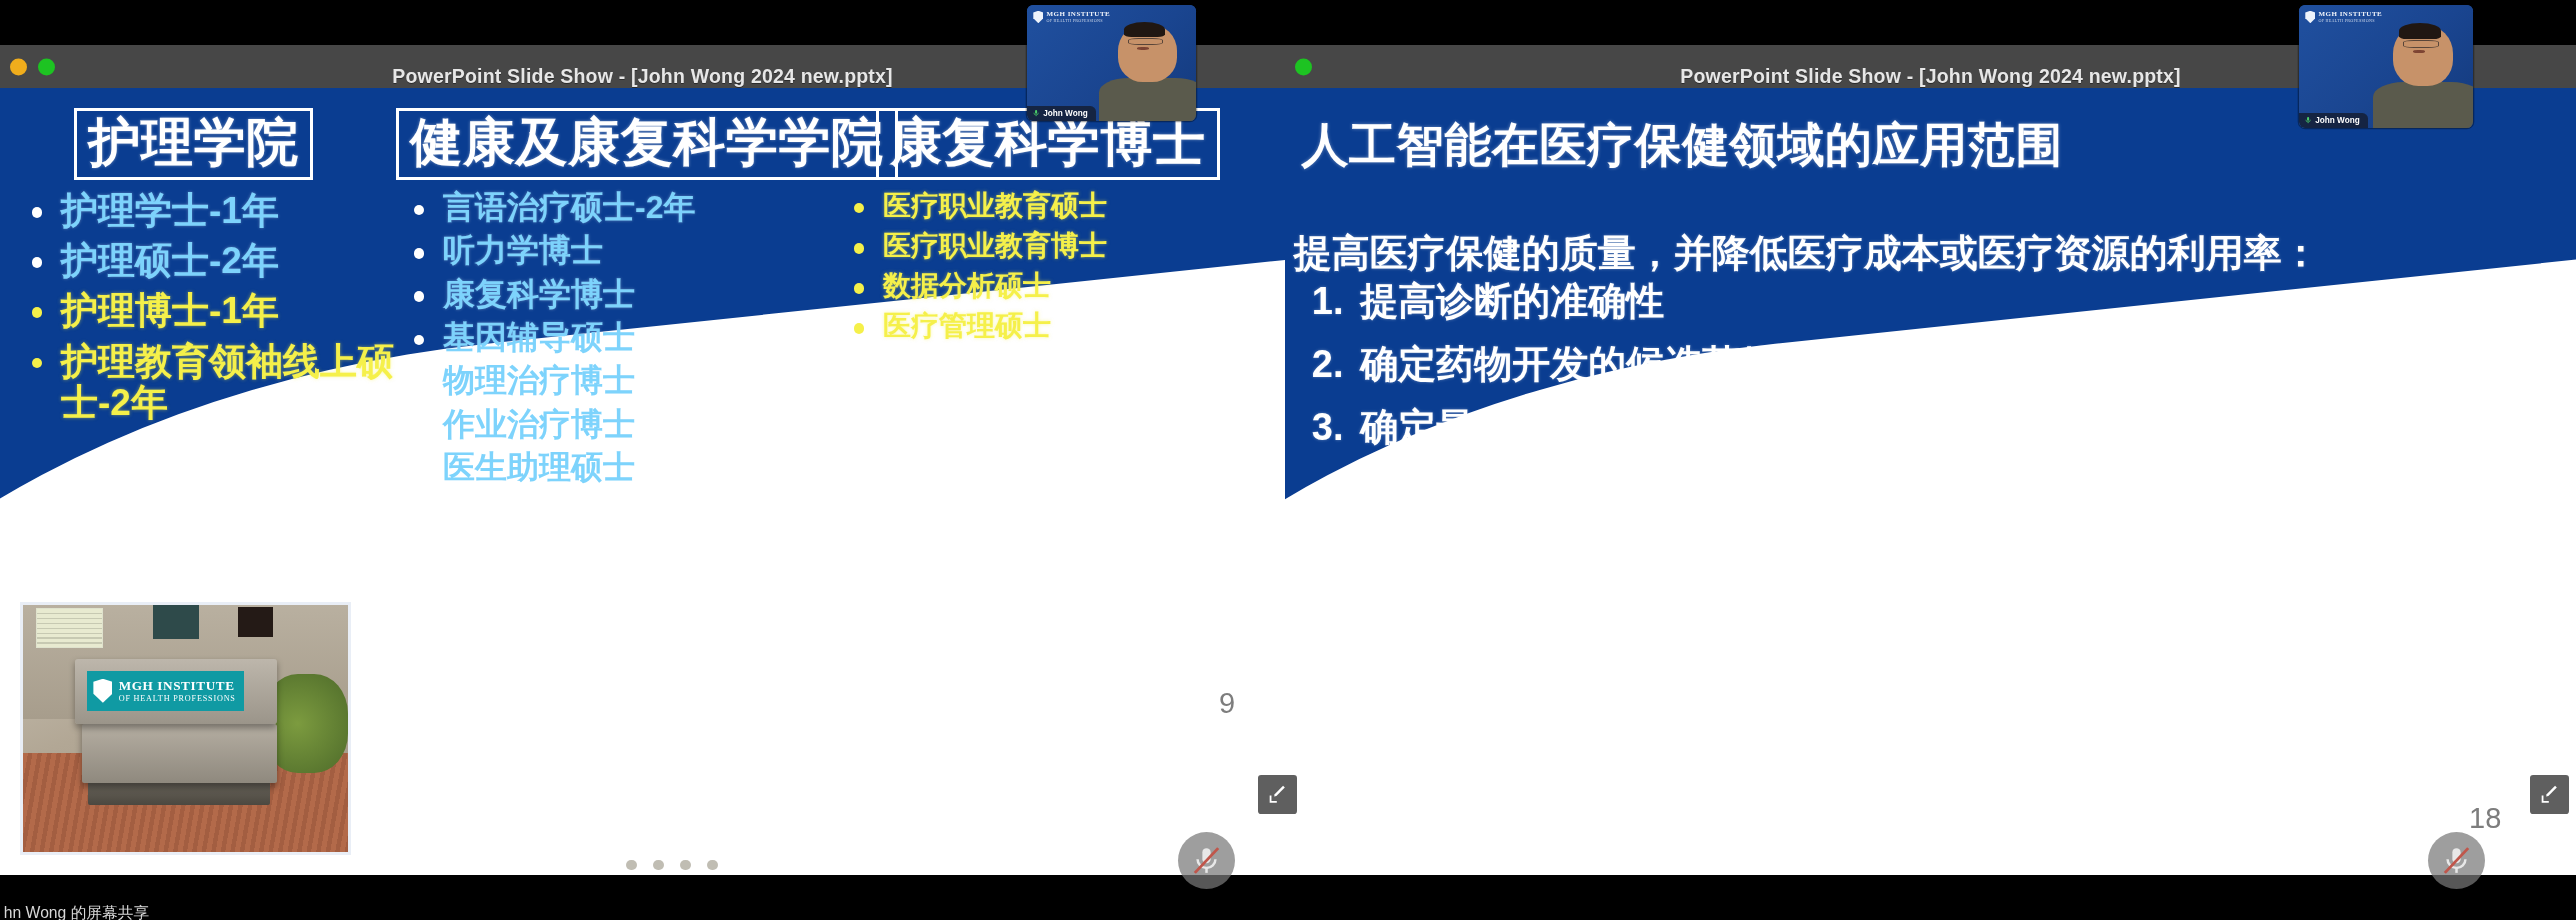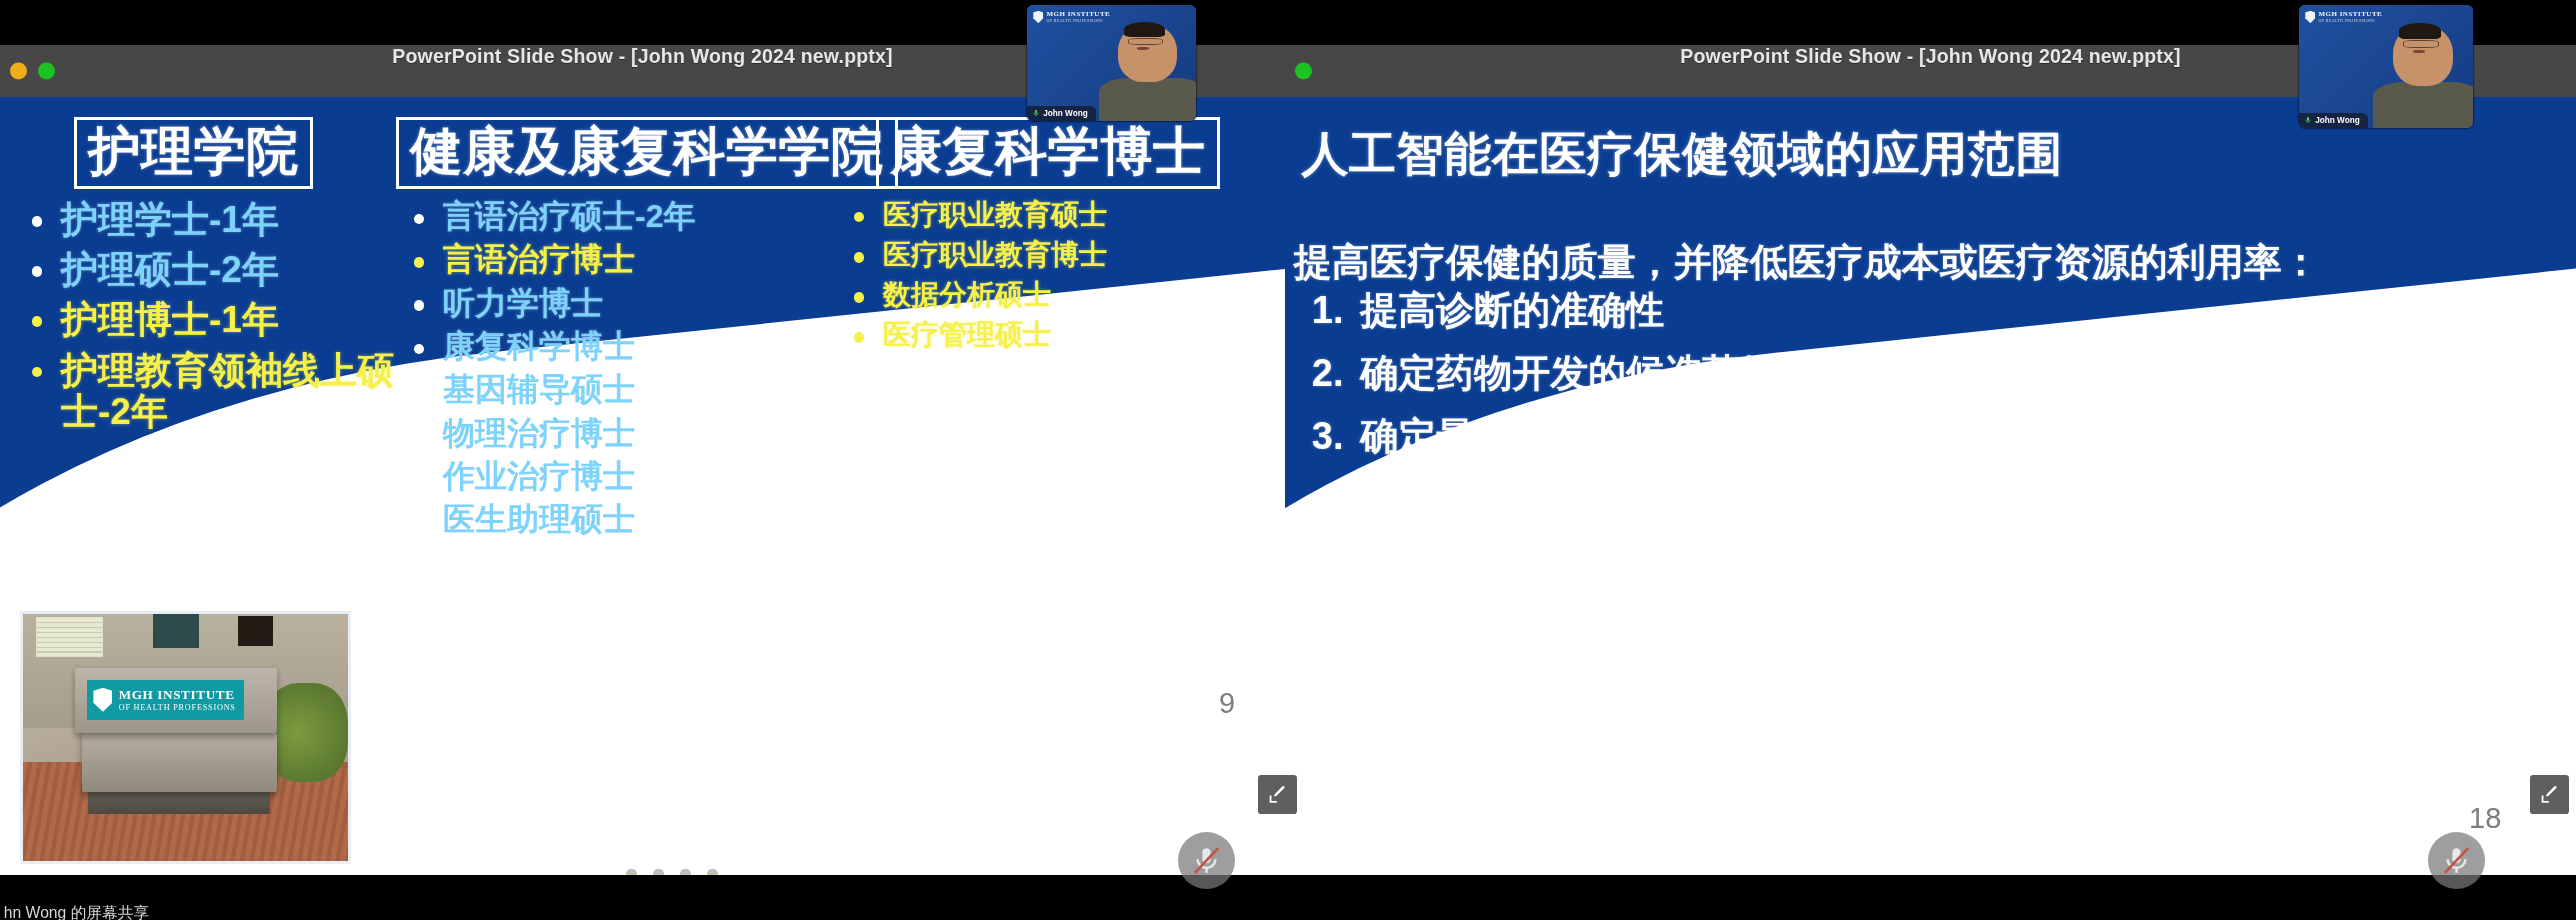--- a/index.html
+++ b/index.html
@@ -2,22 +2,22 @@
 <html style="font-size:10px"><head>
 <meta charset="utf-8">
 <title>PowerPoint Slide Show</title>
 <style>
   html,body{margin:0;padding:0;background:#000;}
   body{width:2576px;height:921px;overflow:hidden;font-family:"Liberation Sans","DejaVu Sans",sans-serif;}
   .screen{position:relative;width:2576px;height:921px;background:#000;}
 
   
   .win{position:absolute;top:45px;overflow:hidden;background:#0a3d91;}
-  .titlebar{position:relative;height:52px;background:#474747;
-            display:flex;align-items:flex-start;justify-content:center;}
+  .titlebar{position:relative;height:43px;background:#474747;
+            display:flex;align-items:flex-end;justify-content:center;}
   .titlebar .title{color:#e7e7e7;font-size:19.5px;font-weight:700;letter-spacing:0.2px;
             text-shadow:0 0.6px 0 #2c2c2c;white-space:nowrap;}
   .lights{position:absolute;left:10px;top:50%;transform:translateY(-50%);
           display:flex;gap:10.7px;align-items:center;}
   .light{width:17px;height:17px;border-radius:50%;}
   .l-yellow{background:#f0ad1c;}
   .l-green{background:#1dc322;}
 
   .slide{position:relative;background:#0a3d91;overflow:hidden;}
   
@@ -186,21 +186,20 @@
             <li class="hl">护理教育领袖线上硕士-2年</li>
           </ul>
         </div>
 
         <div class="col col2">
           <div class="c2-boxwrap">
             <span class="school-box">健康及康复科学学院</span>
           </div>
           <ul class="prog">
             <li>言语治疗硕士-2年</li>
-            <li class="hl">言语治疗博士</li>
             <li>听力学博士</li>
             <li>康复科学博士</li>
             <li>基因辅导硕士</li>
             <li>物理治疗博士</li>
             <li>作业治疗博士</li>
             <li>医生助理硕士</li>
           </ul>
         </div>
 
         <div class="col col3">

